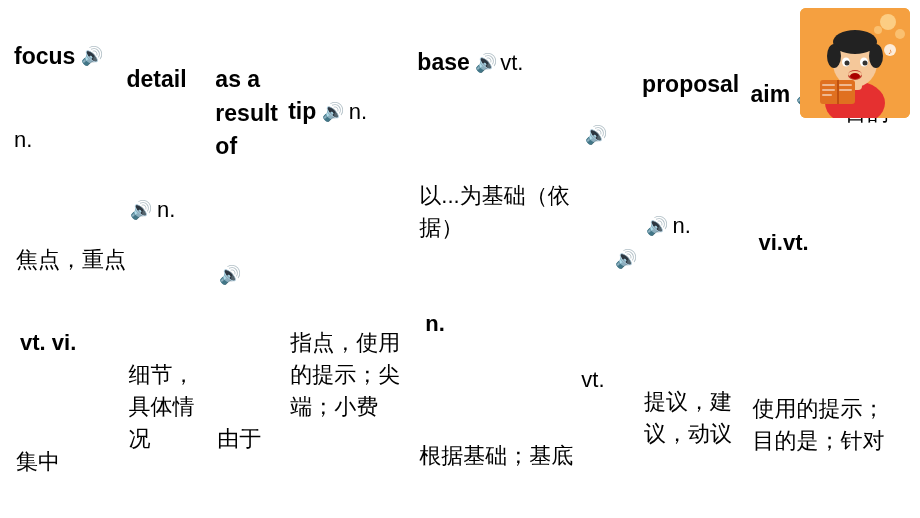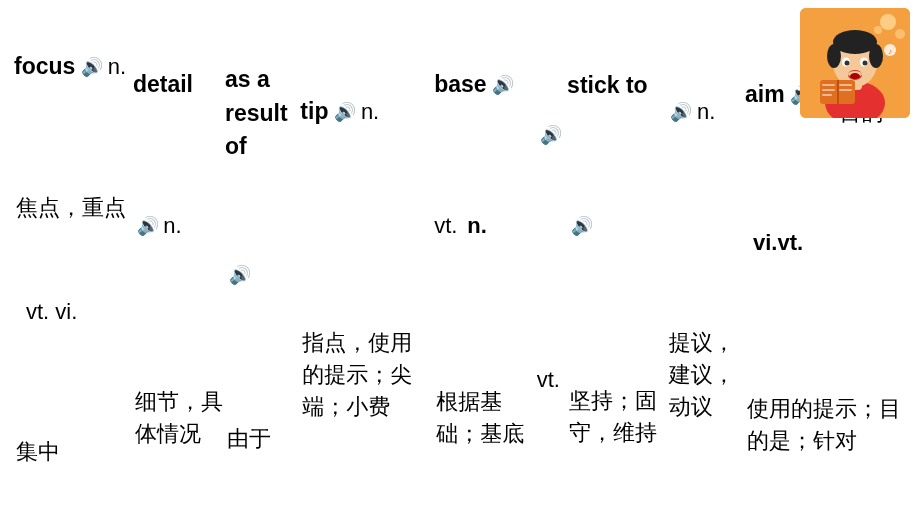--- a/index.html
+++ b/index.html
@@ -83,21 +83,21 @@
 </head>
 <body>
 
 <div class="main-content">
 
   <div class="vocab-row">
     <span class="word">focus</span>
     <span class="speaker-icon spk"></span>
     <span class="pos">n.</span>
     <span class="zh">焦点，重点</span>
-    <span style="margin: 0 12px; font-weight:normal;">vt. vi.</span>
+    <span style="margin: 0 6px; font-weight:bold;">vt. vi.</span>
     <span class="zh">集中</span>
   </div>
 
   <div class="vocab-row">
     <span class="word">detail</span>
     <span class="speaker-icon spk"></span>
     <span class="pos">n.</span>
     <span class="zh">细节，具体情况</span>
   </div>
 
@@ -111,36 +111,36 @@
     <span class="word">tip</span>
     <span class="speaker-icon spk"></span>
     <span class="pos">n.</span>
     <span class="zh">指点，使用的提示；尖端；小费</span>
   </div>
 
   <div class="vocab-row">
     <span class="word">base</span>
     <span class="speaker-icon spk" style="margin-right:2px;"></span>
     <span class="pos">vt.</span>
+    <span class="zh">以...为基础（依据）</span>
     <span style="margin: 0 8px; font-weight:bold;">n.</span>
     <span class="zh">根据基础；基底</span>
   </div>
 
   <div class="vocab-row">
     <span class="speaker-icon spk"></span>
     <span class="pos">vt.</span>
   </div>
 
   <div class="vocab-row">
-    <span class="word">stick to</span>
     <span class="speaker-icon spk"></span>
-    <span class="zh">坚持；固守，维持</span>
   </div>
 
   <div class="vocab-row">
+    <span class="word">proposal</span>
     <span class="speaker-icon spk"></span>
     <span class="pos">n.</span>
     <span class="zh">提议，建议，动议</span>
   </div>
 
   <div class="vocab-row">
     <span class="word">aim</span>
     <span class="speaker-icon spk"></span>
     <span class="pos">n.</span>
     <span class="zh">目的</span>

